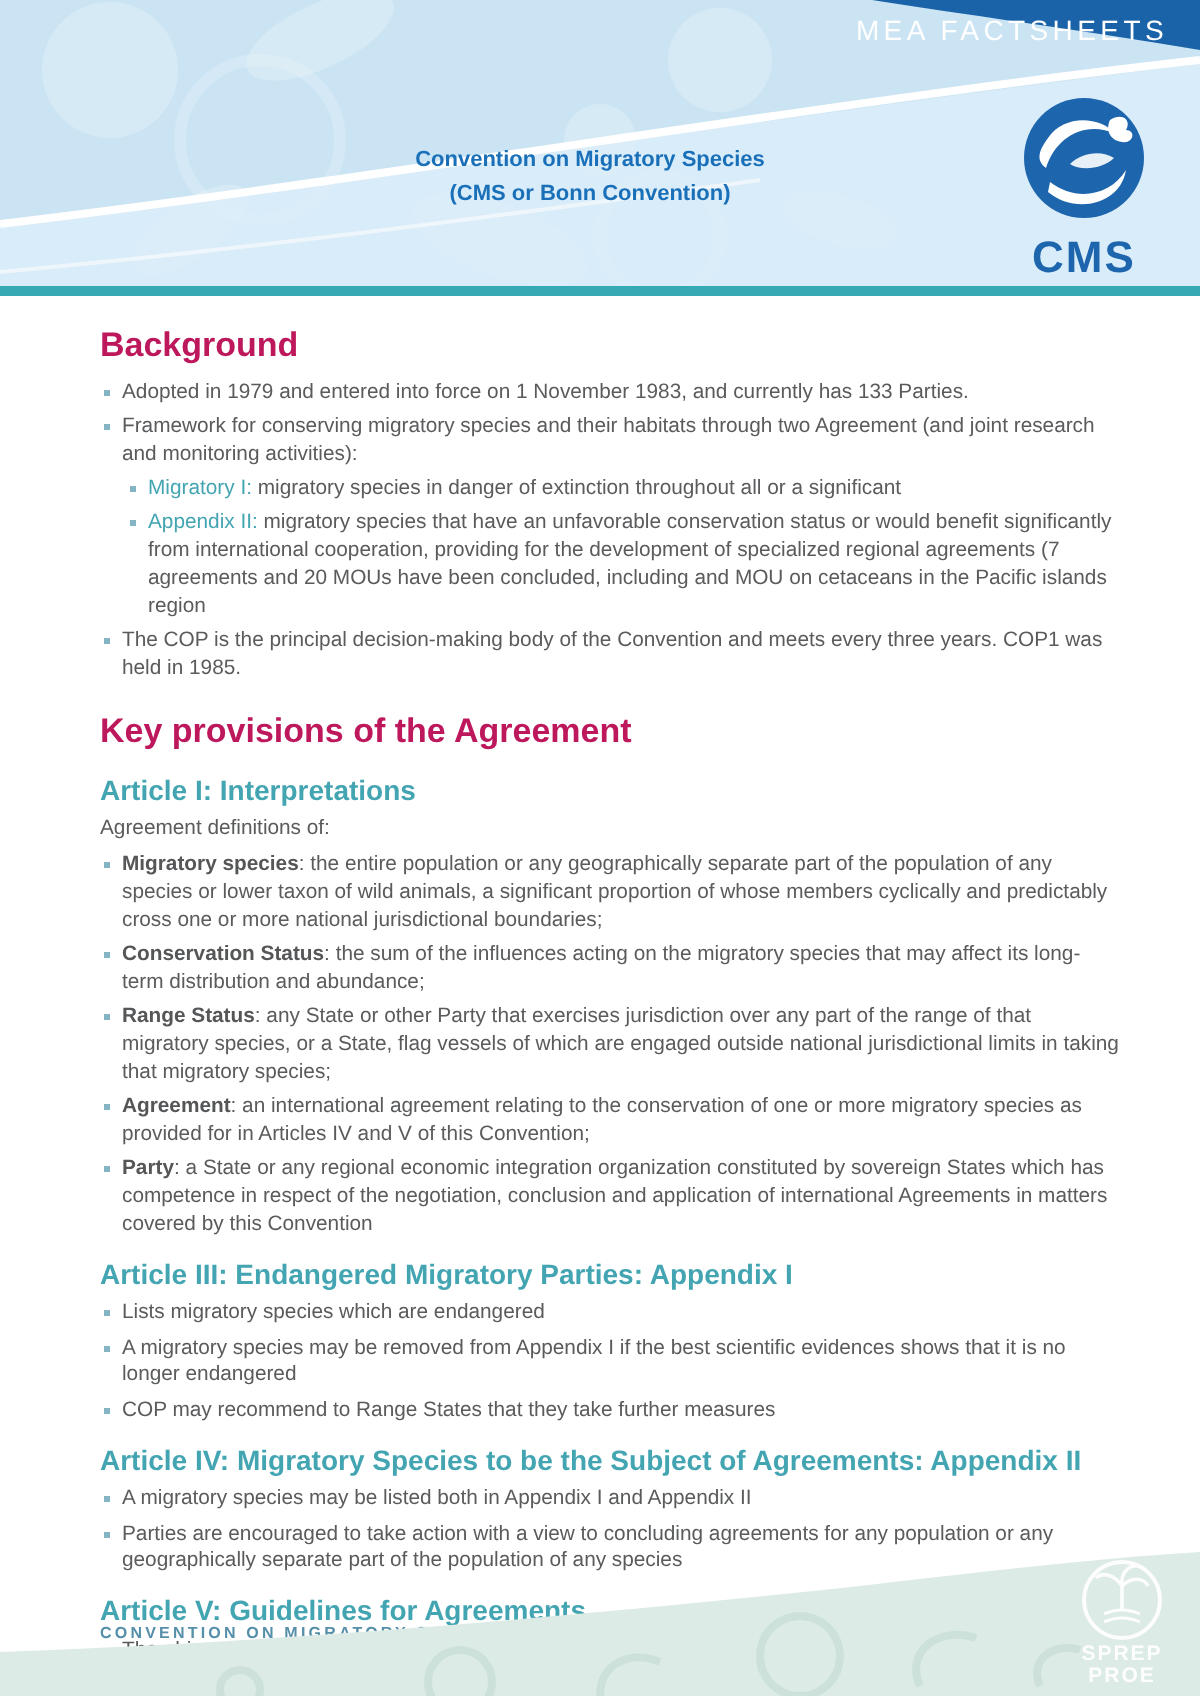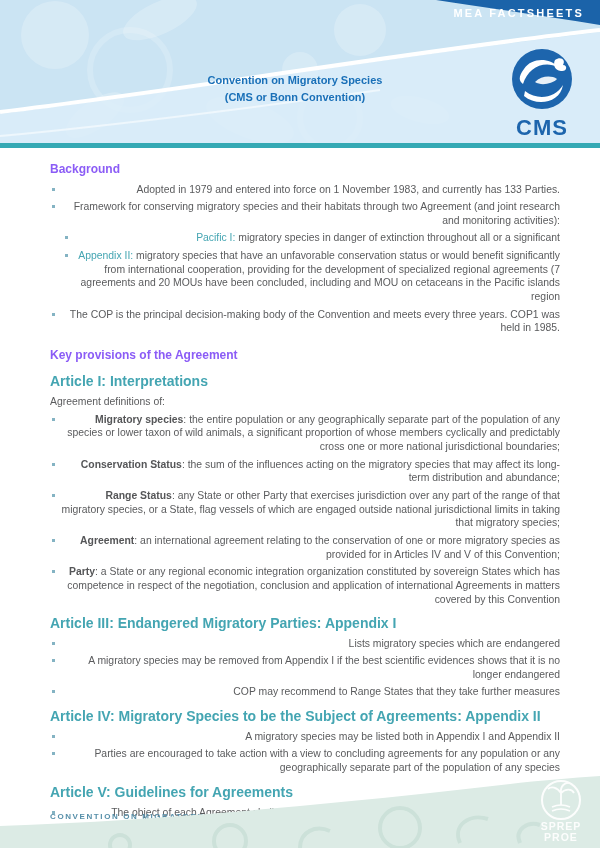--- a/index.html
+++ b/index.html
@@ -7,35 +7,35 @@
     position:relative;width:600px;height:848px;margin:0 auto;
     background:#ffffff;overflow:hidden;
     font-family:"Liberation Sans","DejaVu Sans",sans-serif;
     -webkit-font-smoothing:antialiased;
   }
   
   .header{position:absolute;top:0;left:0;width:600px;height:143px;background:#cbe4f3;}
   .header svg.deco{position:absolute;top:0;left:0;}
   .banner-label{
     position:absolute;top:7px;right:16px;color:#ffffff;
-    font-size:11px;font-weight:bold;letter-spacing:2.2px;
+    font-size:14px;font-weight:normal;letter-spacing:2.2px;
   }
   .title-block{
     position:absolute;top:72px;left:110px;width:370px;text-align:center;
     color:#1a70b8;font-weight:bold;font-size:11px;line-height:1.55;
   }
   .cms-logo{position:absolute;top:48px;right:14px;width:88px;text-align:center;}
   .cms-logo .cms-word{color:#1d65ad;font-weight:bold;font-size:22px;letter-spacing:1px;margin-top:1px;}
   .teal-band{position:absolute;top:143px;left:0;width:600px;height:5px;background:#35a9b4;}
   
   .content{position:absolute;top:148px;left:0;width:600px;padding:6px 40px 0 50px;box-sizing:border-box;color:#5a5b5d;font-size:10.4px;line-height:1.33;}
-  h2.section{color:#8b5cf6;font-size:12px;font-weight:bold;margin:8px 0 5px 0;}
+  h2.section{color:#be185d;font-size:17px;font-weight:bold;margin:8px 0 5px 0;}
   h3.article{color:#44a5b2;font-size:14px;font-weight:bold;margin:8px 0 4px 0;}
   p.intro{margin:0 0 4px 0;}
-  ul.blist{list-style:none;margin:0;padding:0;text-align:right;}
+  ul.blist{list-style:none;margin:0;padding:0;}
   ul.blist li{position:relative;padding-left:11px;margin:0 0 3.5px 0;}
   ul.blist li::before{content:"";position:absolute;left:2px;top:5px;width:3px;height:3px;background:#84b3c3;}
   ul.sub{margin-left:13px;}
   .term-teal{color:#44a5b2;}
   .term-bold{font-weight:bold;color:#555658;}
   
   .footer-line{
     position:absolute;left:50px;top:812px;color:#568fa9;
     font-size:8px;font-weight:bold;letter-spacing:1.6px;
   }
@@ -93,21 +93,21 @@
 
   <div class="content">
 
     <h2 class="section">Background</h2>
     <ul class="blist">
       <li><span>Adopted in 1979 and entered into force on 1 November 1983, and currently has 133 Parties.</span></li>
       <li><span>Framework for conserving migratory species and their habitats through two Agreement (and joint research and monitoring activities):</span></li>
     </ul>
     <ul class="blist sub">
       <li>
-        <span class="term-teal">Pacific I:</span><span> migratory species in danger of extinction throughout all or a significant</span>
+        <span class="term-teal">Migratory I:</span><span> migratory species in danger of extinction throughout all or a significant</span>
       </li>
       <li>
         <span class="term-teal">Appendix II:</span><span> migratory species that have an unfavorable conservation status or would benefit significantly from international cooperation, providing for the development of specialized regional agreements (7 agreements and 20 MOUs have been concluded, including and MOU on cetaceans in the Pacific islands region</span>
       </li>
     </ul>
     <ul class="blist">
       <li><span>The COP is the principal decision-making body of the Convention and meets every three years. COP1 was held in 1985.</span></li>
     </ul>
 
     <h2 class="section" style="margin-top:13px;">Key provisions of the Agreement</h2>

